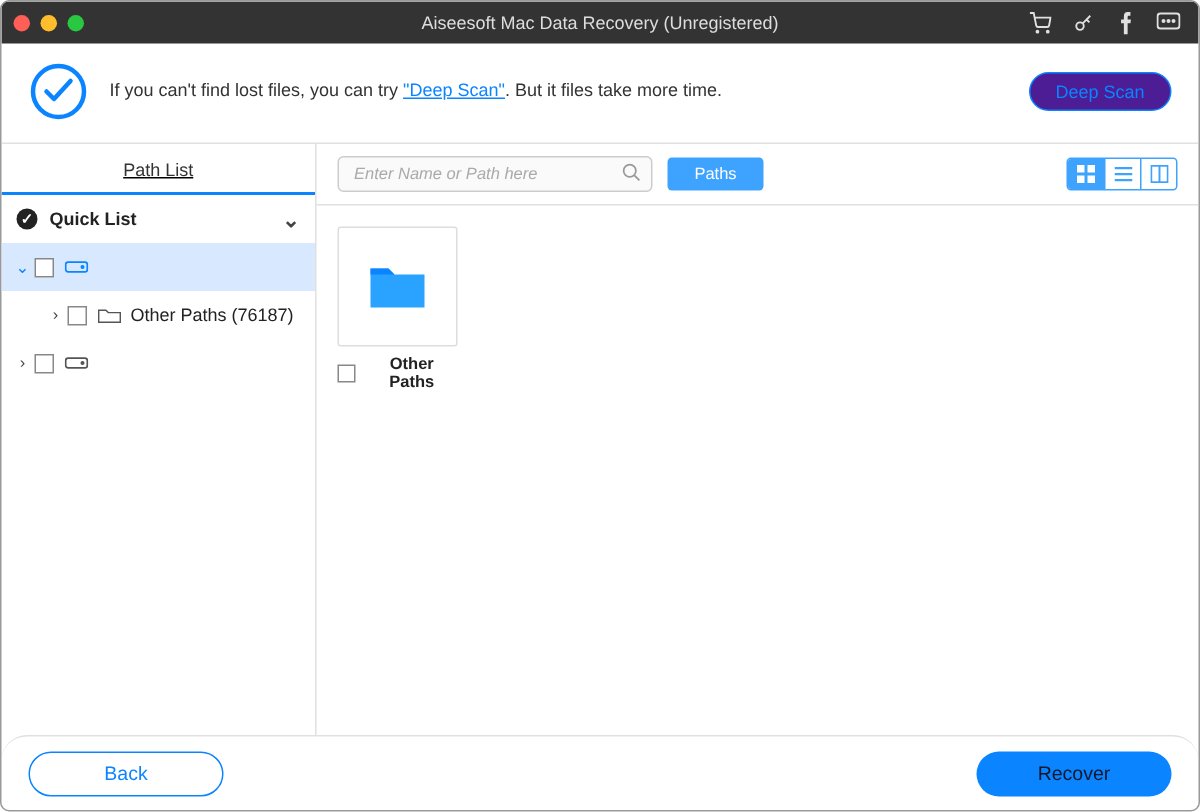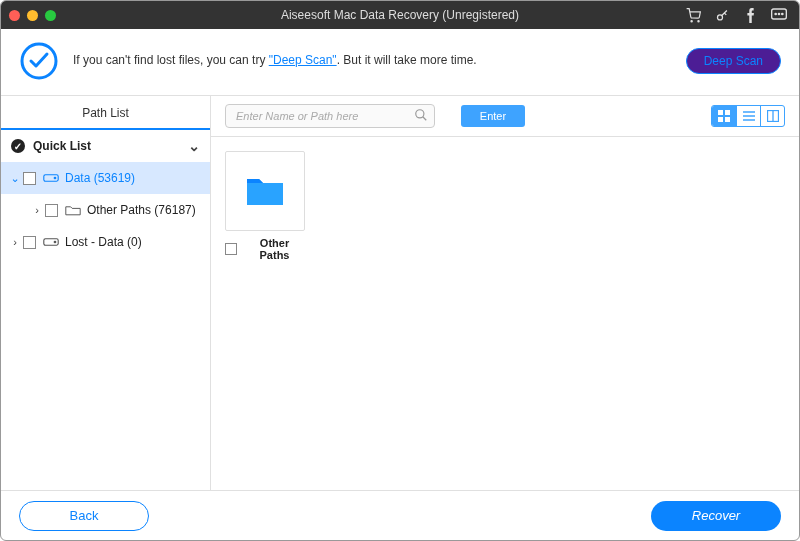--- a/index.html
+++ b/index.html
@@ -15,58 +15,58 @@
 
 .status-bar { display: flex; align-items: center; padding: 12px 18px 14px 18px; border-bottom: 1px solid #e0e0e0; }
 .check-circle { width: 40px; height: 40px; margin-right: 14px; position: relative; }
 .check-circle svg { display: block; }
 .status-text { flex: 1; font-size: 12px; color: #333; line-height: 1.6; }
 .status-text .link { color: #0b84ff; text-decoration: underline; cursor: pointer; }
 .deep-scan { color: #0b84ff; border: 1px solid #0b84ff; background: #4c1d95; border-radius: 16px; padding: 5px 17px; font-size: 12px; cursor: pointer; }
 
 .body { display: flex; height: calc(541px - 28px - 69px - 50px); }
 .sidebar { width: 210px; border-right: 1px solid #e0e0e0; }
-.tabs { display: flex; height: 34px; }
+.tabs { display: flex; height: 34px; text-decoration: underline; }
 .tab { flex: 1; text-align: center; font-size: 12px; line-height: 34px; color: #333; cursor: pointer; }
 .tab.active { border-bottom: 2px solid #0b84ff; }
 .tree { padding-top: 0; }
 .tree-row { display: flex; align-items: center; height: 32px; font-size: 12px; color: #222; position: relative; }
 .tree-row.selected { background: #d7e8ff; }
 .tree-row .chev { width: 16px; text-align: center; color: #444; font-size: 11px; }
 .tree-row .cbx { width: 13px; height: 13px; border: 1px solid #888; margin-right: 7px; background: #fff; }
 .tree-row .lbl { flex: 1; }
 .tree-row.l0 { padding-left: 10px; font-weight: 600; }
 .tree-row.l0 .lbl { flex: 1; }
 .tree-row.l1 { padding-left: 6px; }
 .tree-row.l2 { padding-left: 28px; }
 .tree-row .ikon { margin-right: 6px; display: inline-flex; }
 .qs-check { width: 14px; height: 14px; border-radius: 50%; background: #222; color: #fff; font-size: 10px; display: inline-flex; align-items: center; justify-content: center; margin-right: 8px; }
 
 .main { flex: 1; display: flex; flex-direction: column; }
-.toolbar { display: flex; align-items: center; gap: 26px; padding: 8px 14px; border-bottom: 1px solid #e0e0e0; }
+.toolbar { display: flex; align-items: center; gap: 10px; padding: 8px 14px; border-bottom: 1px solid #e0e0e0; }
 .search { flex: 0 0 210px; position: relative; }
 .search input { width: 100%; height: 24px; border: 1px solid #ccc; border-radius: 4px; padding: 0 26px 0 10px; font-size: 11px; color: #333; background: #fafafa; }
 .search input::placeholder { color: #aaa; font-style: italic; }
 .search .mag { position: absolute; right: 7px; top: 4px; color: #999; }
 .filter { background: #3ea3ff; color: #fff; border: none; border-radius: 3px; width: 64px; height: 22px; font-size: 11px; cursor: pointer; }
 .spacer { flex: 1; }
 .viewbtns { display: flex; border: 1px solid #3ea3ff; border-radius: 3px; overflow: hidden; }
 .viewbtns span { width: 24px; height: 20px; display: inline-flex; align-items: center; justify-content: center; color: #3ea3ff; border-left: 1px solid #3ea3ff; cursor: pointer; }
 .viewbtns span:first-child { border-left: none; }
 .viewbtns span.active { background: #3ea3ff; color: #fff; }
 
 .content { padding: 14px; display: flex; flex-wrap: wrap; gap: 16px; align-content: flex-start; }
 .file-item { width: 80px; text-align: center; }
 .file-thumb { width: 80px; height: 80px; border: 1px solid #ddd; display: flex; align-items: center; justify-content: center; border-radius: 2px; }
 .file-meta { margin-top: 6px; display: flex; align-items: center; gap: 7px; font-size: 11px; color: #222; }
 .file-meta .cbx { width: 12px; height: 12px; border: 1px solid #888; background: #fff; flex: none; }
 
-.footer { height: 50px; border-top: 1px solid #e0e0e0; display: flex; align-items: center; padding: 0 18px; }
+.footer { height: 50px; border-top: 1px solid #e0e0e0; display: flex; align-items: center; padding: 0 18px; border-radius: 17px; }
 .btn-back { color: #0b84ff; border: 1px solid #0b84ff; background: #fff; border-radius: 18px; width: 130px; height: 30px; font-size: 13px; cursor: pointer; }
-.btn-recover { background: #0b84ff; color: #ffffff; border: none; border-radius: 18px; width: 130px; height: 30px; font-size: 13px; cursor: pointer; margin-left: auto; font-style: italic; }
+.btn-recover { background: #0b84ff; color: #0f172a; border: none; border-radius: 18px; width: 130px; height: 30px; font-size: 13px; cursor: pointer; margin-left: auto; }
 </style>
 </head>
 <body>
 
 <div class="titlebar">
   <div class="traffic">
     <span class="dot r"></span>
     <span class="dot y"></span>
     <span class="dot g"></span>
   </div>
@@ -103,21 +103,21 @@
 
 <div class="status-bar">
   <div class="check-circle">
     <svg width="40" height="40" viewBox="0 0 40 40">
         <circle cx="20" cy="20" r="17" fill="none" stroke="#0b84ff" stroke-width="3"></circle>
         <path d="M12 20 l5 5 l11 -12" fill="none" stroke="#0b84ff" stroke-width="3" stroke-linecap="round" stroke-linejoin="round"></path>
       </svg>
   </div>
   <div class="status-text">
     <div>
-      <span>If you can't find lost files, you can try </span><span class="link">"Deep Scan"</span><span>. But it will take more time.</span>
+      <span>If you can't find lost files, you can try </span><span class="link">"Deep Scan"</span><span>. But it files take more time.</span>
     </div>
   </div>
   <button class="deep-scan">Deep Scan</button>
 </div>
 
 <div class="body">
   <div class="sidebar">
     <div class="tabs">
       <div class="tab active">Path List</div>
     </div>
@@ -129,56 +129,54 @@
       </div>
       <div class="tree-row l1 selected">
         <span class="chev" style="color:#0b84ff">⌄</span>
         <span class="cbx"></span>
         <span class="ikon">
             <svg width="16" height="12" viewBox="0 0 20 14" fill="none" stroke="#0b84ff" stroke-width="1.4">
               <rect x="1" y="3" width="18" height="8" rx="2"></rect>
               <circle cx="15" cy="7" r="1" fill="#0b84ff"></circle>
             </svg>
           </span>
-        <span class="lbl" style="color:#0b84ff">Data (53619)</span>
       </div>
       <div class="tree-row l2">
         <span class="chev">›</span>
         <span class="cbx"></span>
         <span class="ikon">
             <svg width="16" height="12" viewBox="0 0 20 14" fill="none" stroke="#555" stroke-width="1.2">
               <path d="M1 3 h6 l2 2 h10 v8 h-18 z"></path>
             </svg>
           </span>
         <span class="lbl">Other Paths (76187)</span>
       </div>
       <div class="tree-row l1">
         <span class="chev">›</span>
         <span class="cbx"></span>
         <span class="ikon">
             <svg width="16" height="12" viewBox="0 0 20 14" fill="none" stroke="#555" stroke-width="1.4">
               <rect x="1" y="3" width="18" height="8" rx="2"></rect>
               <circle cx="15" cy="7" r="1" fill="#555"></circle>
             </svg>
           </span>
-        <span class="lbl">Lost - Data (0)</span>
       </div>
     </div>
   </div>
 
   <div class="main">
     <div class="toolbar">
       <div class="search">
         <input type="text" placeholder="Enter Name or Path here" style="">
         <span class="mag"><svg width="14" height="14" viewBox="0 0 24 24" fill="none" stroke="currentColor" stroke-width="2">
               <circle cx="10" cy="10" r="7"></circle>
               <path d="M21 21l-6-6"></path>
             </svg></span>
       </div>
-      <button class="filter">Enter</button>
+      <button class="filter">Paths</button>
       <div class="spacer"></div>
       <div class="viewbtns">
         <span class="active">
             <svg width="12" height="12" viewBox="0 0 12 12" fill="currentColor">
               <rect x="0" y="0" width="5" height="5"></rect>
               <rect x="7" y="0" width="5" height="5"></rect>
               <rect x="0" y="7" width="5" height="5"></rect>
               <rect x="7" y="7" width="5" height="5"></rect>
             </svg>
           </span>

